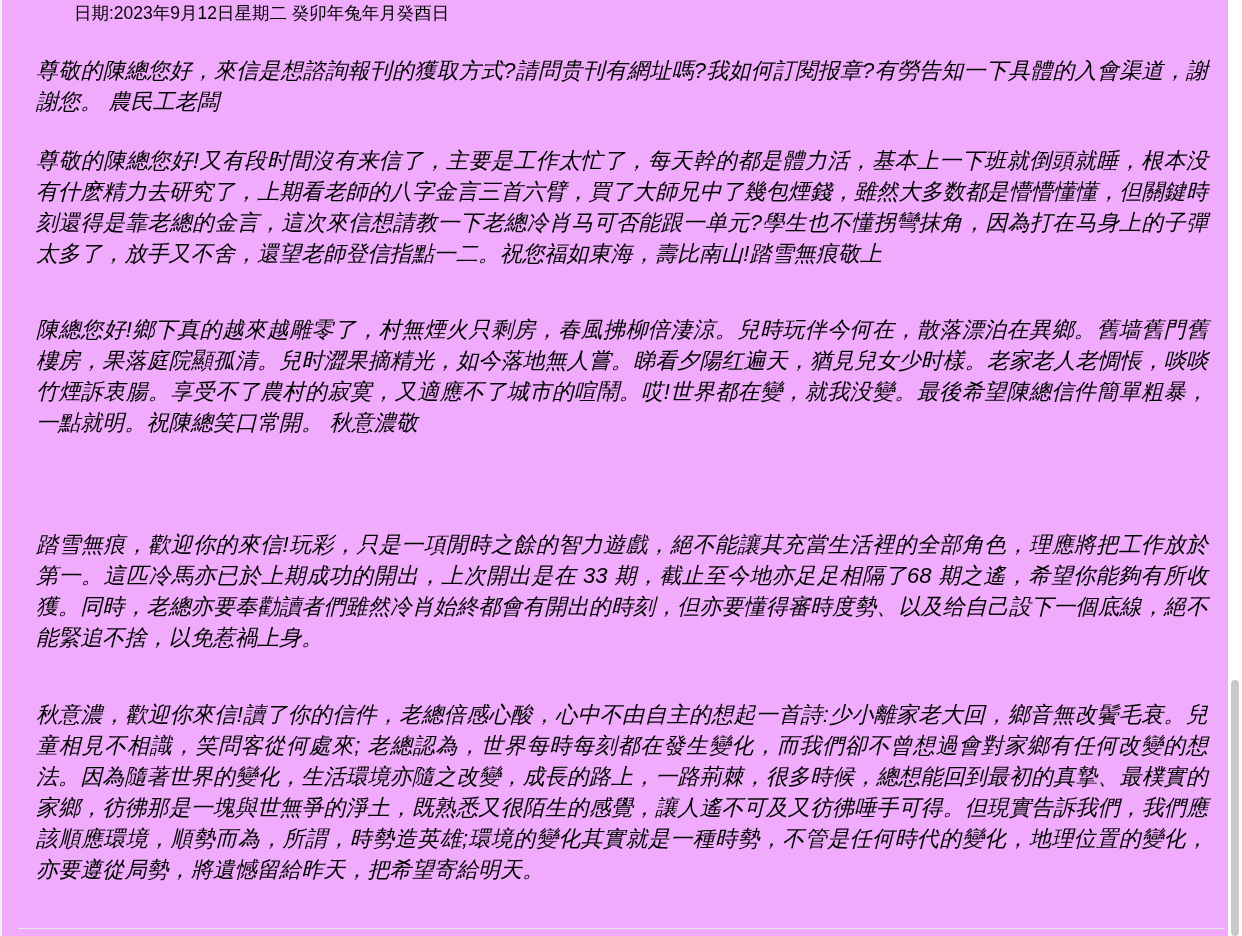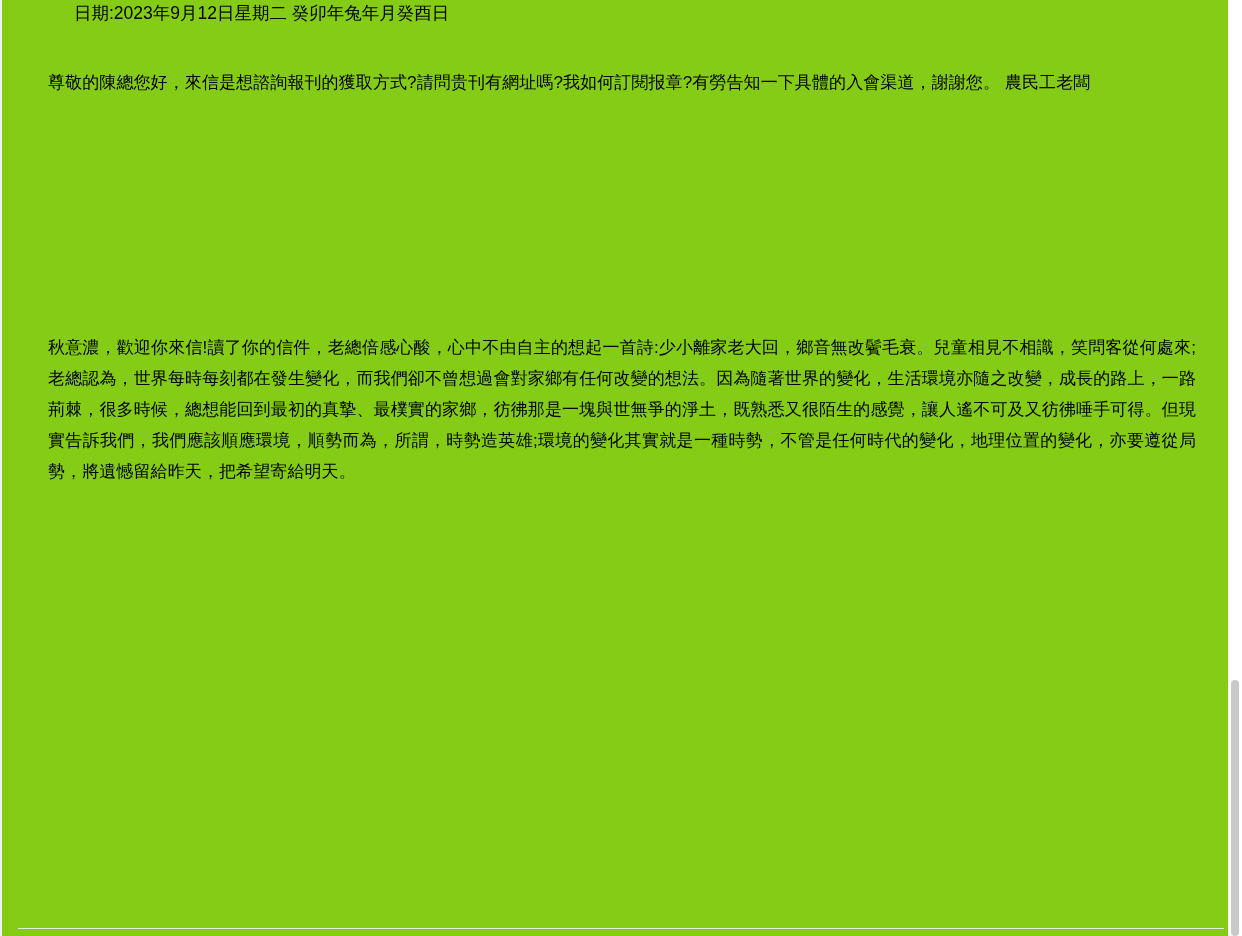--- a/index.html
+++ b/index.html
@@ -8,21 +8,21 @@
     background: #ffffff;
   }
   body {
     font-family: "Liberation Sans", "DejaVu Sans", sans-serif;
     color: #000000;
   }
   #page {
     position: relative;
     width: 1242px;
     height: 936px;
-    background: #84cc16;
+    background: #f0abfc;
     overflow: hidden;
     box-sizing: border-box;
   }
   .left-rule {
     position: absolute;
     left: 0;
     top: 0;
     width: 2px;
     height: 936px;
     background: #f1f1f1;
@@ -34,26 +34,27 @@
     width: 1172px;
   }
   .date-line {
     font-size: 17.5px;
     line-height: 26px;
     padding-top: 0px;
     margin: 0 0 0 38px;
     white-space: nowrap;
   }
   .para {
-    font-size: 17px;
+    font-size: 22px;
     line-height: 31px;
     text-align: justify;
     text-justify: inter-ideograph;
-    margin: 12px;
+    margin: 0;
     letter-spacing: 0.1px;
+    font-style: italic;
   }
   .gap-1 { height: 29px; }
   .gap-2 { height: 28px; }
   .gap-3 { height: 45px; }
   .gap-4 { height: 45px; }
   .gap-5 { height: 46px; }
   .gap-6 { height: 46px; }
   .gap-7 { height: 44px; }
   .redact {
     font-family: "DejaVu Sans", sans-serif;
@@ -93,26 +94,29 @@
   <div class="left-rule"></div>
 
   <div class="content">
 
     <div class="date-line">日期:2023年9月12日星期二 癸卯年兔年月癸酉日</div>
 
     <div class="gap-1"></div>
     <p class="para">尊敬的陳總您好，來信是想諮詢報刊的獲取方式?請問贵刊有網址嗎?我如何訂閱报章?有勞告知一下具體的入會渠道，謝謝您。 農民工老闆</p>
 
     <div class="gap-2"></div>
+    <p class="para">尊敬的陳總您好!又有段时間沒有来信了，主要是工作太忙了，每天幹的都是體力活，基本上一下班就倒頭就睡，根本没有什麽精力去研究了，上期看老師的八字金言三首六臂，買了大師兄中了幾包煙錢，雖然大多数都是懵懵懂懂，但關鍵時刻還得是靠老總的金言，這次來信想請教一下老總冷肖马可否能跟一单元?學生也不懂拐彎抹角，因為打在马身上的子彈太多了，放手又不舍，還望老師登信指點一二。祝您福如東海，壽比南山!踏雪無痕敬上</p>
 
     <div class="gap-3"></div>
+    <p class="para">陳總您好!鄉下真的越來越雕零了，村無煙火只剩房，春風拂柳倍淒涼。兒時玩伴今何在，散落漂泊在異鄉。舊墙舊門舊樓房，果落庭院顯孤清。兒时澀果摘精光，如今落地無人嘗。睇看夕陽红遍天，猶見兒女少时樣。老家老人老惆悵，啖啖竹煙訴衷腸。享受不了農村的寂寞，又適應不了城市的喧鬧。哎!世界都在變，就我没變。最後希望陳總信件簡單粗暴，一點就明。祝陳總笑口常開。 秋意濃敬</p>
 
     <div class="gap-4"></div>
 
     <div class="gap-5"></div>
+    <p class="para">踏雪無痕，歡迎你的來信!玩彩，只是一項閒時之餘的智力遊戲，絕不能讓其充當生活裡的全部角色，理應將把工作放於第一。這匹冷馬亦已於上期成功的開出，上次開出是在 33 期，截止至今地亦足足相隔了68 期之遙，希望你能夠有所收獲。同時，老總亦要奉勸讀者們雖然冷肖始終都會有開出的時刻，但亦要懂得審時度勢、以及给自己設下一個底線，絕不能緊追不捨，以免惹禍上身。</p>
 
     <div class="gap-6"></div>
     <p class="para">秋意濃，歡迎你來信!讀了你的信件，老總倍感心酸，心中不由自主的想起一首詩:少小離家老大回，鄉音無改鬢毛衰。兒童相見不相識，笑問客從何處來; 老總認為，世界每時每刻都在發生變化，而我們卻不曾想過會對家鄉有任何改變的想法。因為隨著世界的變化，生活環境亦隨之改變，成長的路上，一路荊棘，很多時候，總想能回到最初的真摯、最樸實的家鄉，彷彿那是一塊與世無爭的淨土，既熟悉又很陌生的感覺，讓人遙不可及又彷彿唾手可得。但現實告訴我們，我們應該順應環境，順勢而為，所謂，時勢造英雄;環境的變化其實就是一種時勢，不管是任何時代的變化，地理位置的變化，亦要遵從局勢，將遺憾留給昨天，把希望寄給明天。</p>
 
     <div class="gap-7"></div>
 
   </div>
 
   <div class="bottom-rule"></div>
 

